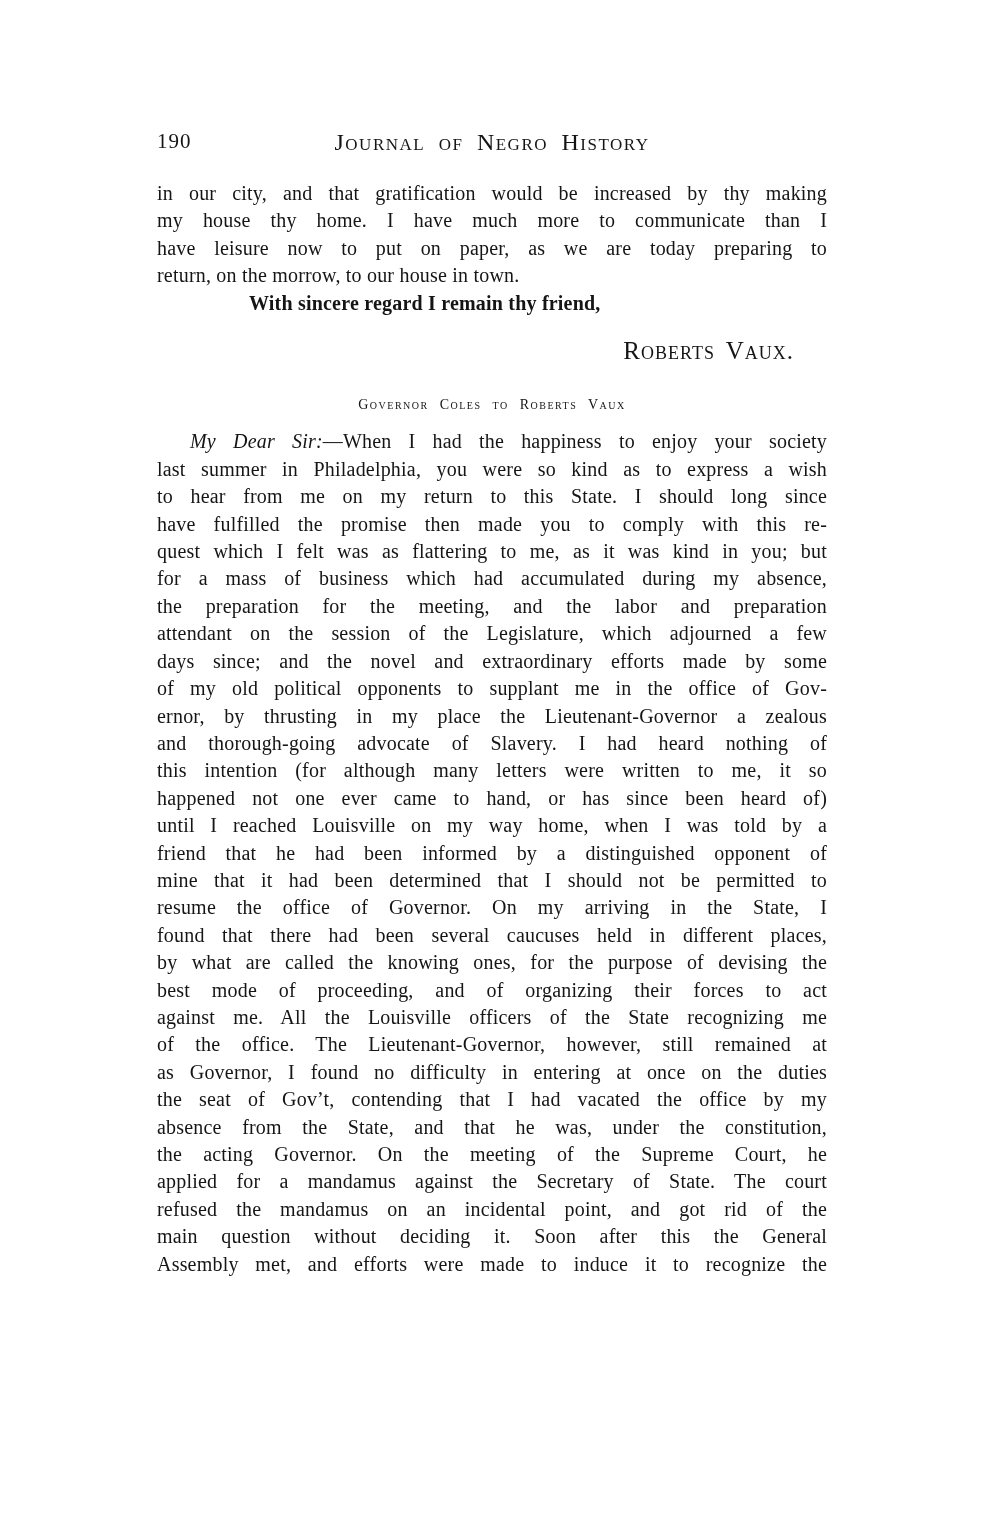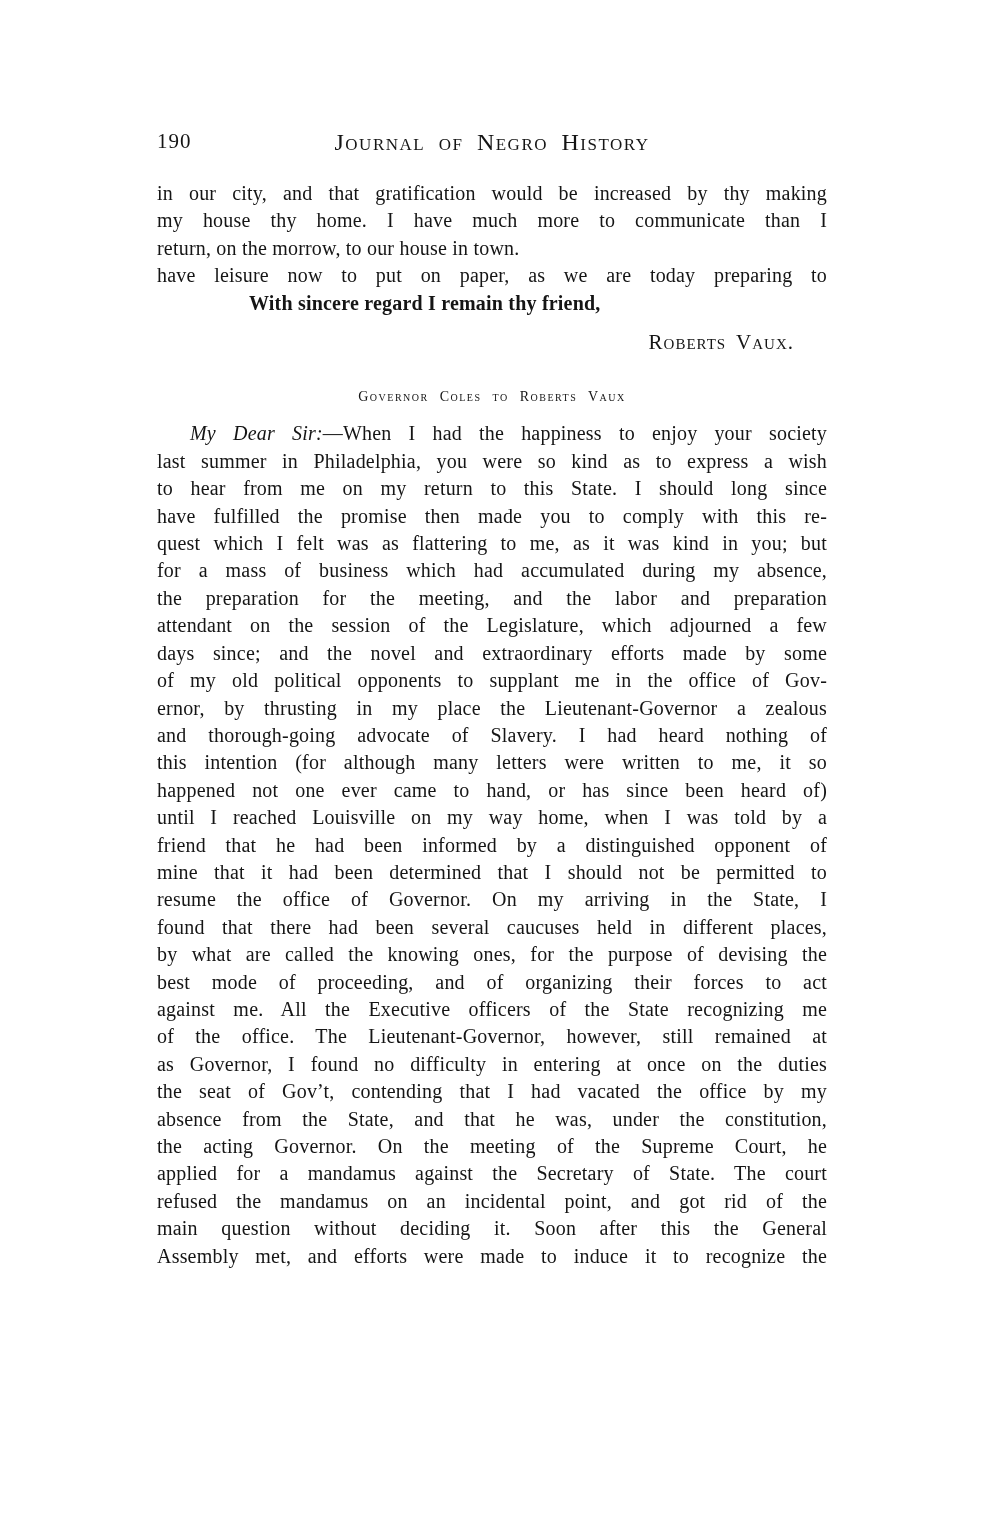--- a/index.html
+++ b/index.html
@@ -50,23 +50,23 @@
   .salut { font-style: italic; margin-top: 26px; }
   .letter-block-1 { margin-top: 25px; }
   .closing-line {
     font-size: 20px;
     line-height: 27.4px;
     padding-left: 92px;
     letter-spacing: 0.2px;
     font-weight: bold;
   }
   .signature-line {
-    font-size: 21px;
+    font-size: 25px;
     line-height: 27.4px;
-    margin-top: 12px;
+    margin-top: 20px;
     text-align: right;
     padding-right: 33px;
     font-variant: small-caps;
     letter-spacing: 1px;
     word-spacing: 4px;
   }
   .section-heading {
     margin-top: 33px;
     text-align: center;
     font-size: 14px;
@@ -84,22 +84,22 @@
 
     <div class="header-row">
       <span class="page-num">190</span>
       <div class="journal-title">Journal of Negro History</div>
     </div>
 
     <div class="letter-block-1">
       <div>
           <div class="jline">in our city, and that gratification would be increased by thy making</div>
           <div class="jline">my house thy home. I have much more to communicate than I</div>
+          <div class="jline">have leisure now to put on paper, as we are today preparing to</div>
           <div class="jline no-just">return, on the morrow, to our house in town.</div>
-          <div class="jline">have leisure now to put on paper, as we are today preparing to</div>
         </div>
       <div class="closing-line">With sincere regard I remain thy friend,</div>
       <div class="signature-line">Roberts Vaux.</div>
     </div>
 
     <div class="section-heading">Governor Coles to Roberts Vaux</div>
 
     <div class="letter-block-2">
       <div>
           <div class="jline first-line"><i class="salut">My Dear Sir:</i>—When I had the happiness to enjoy your society</div>
@@ -116,21 +116,21 @@
           <div class="jline">and thorough-going advocate of Slavery. I had heard nothing of</div>
           <div class="jline">this intention (for although many letters were written to me, it so</div>
           <div class="jline">happened not one ever came to hand, or has since been heard of)</div>
           <div class="jline">until I reached Louisville on my way home, when I was told by a</div>
           <div class="jline">friend that he had been informed by a distinguished opponent of</div>
           <div class="jline">mine that it had been determined that I should not be permitted to</div>
           <div class="jline">resume the office of Governor. On my arriving in the State, I</div>
           <div class="jline">found that there had been several caucuses held in different places,</div>
           <div class="jline">by what are called the knowing ones, for the purpose of devising the</div>
           <div class="jline">best mode of proceeding, and of organizing their forces to act</div>
-          <div class="jline">against me. All the Executive officers of the State recognizing me</div>
+          <div class="jline">against me. All the Louisville officers of the State recognizing me</div>
           <div class="jline">of the office. The Lieutenant-Governor, however, still remained at</div>
           <div class="jline">as Governor, I found no difficulty in entering at once on the duties</div>
           <div class="jline">the seat of Gov’t, contending that I had vacated the office by my</div>
           <div class="jline">absence from the State, and that he was, under the constitution,</div>
           <div class="jline">the acting Governor. On the meeting of the Supreme Court, he</div>
           <div class="jline">applied for a mandamus against the Secretary of State. The court</div>
           <div class="jline">refused the mandamus on an incidental point, and got rid of the</div>
           <div class="jline">main question without deciding it. Soon after this the General</div>
           <div class="jline">Assembly met, and efforts were made to induce it to recognize the</div>
         </div>

